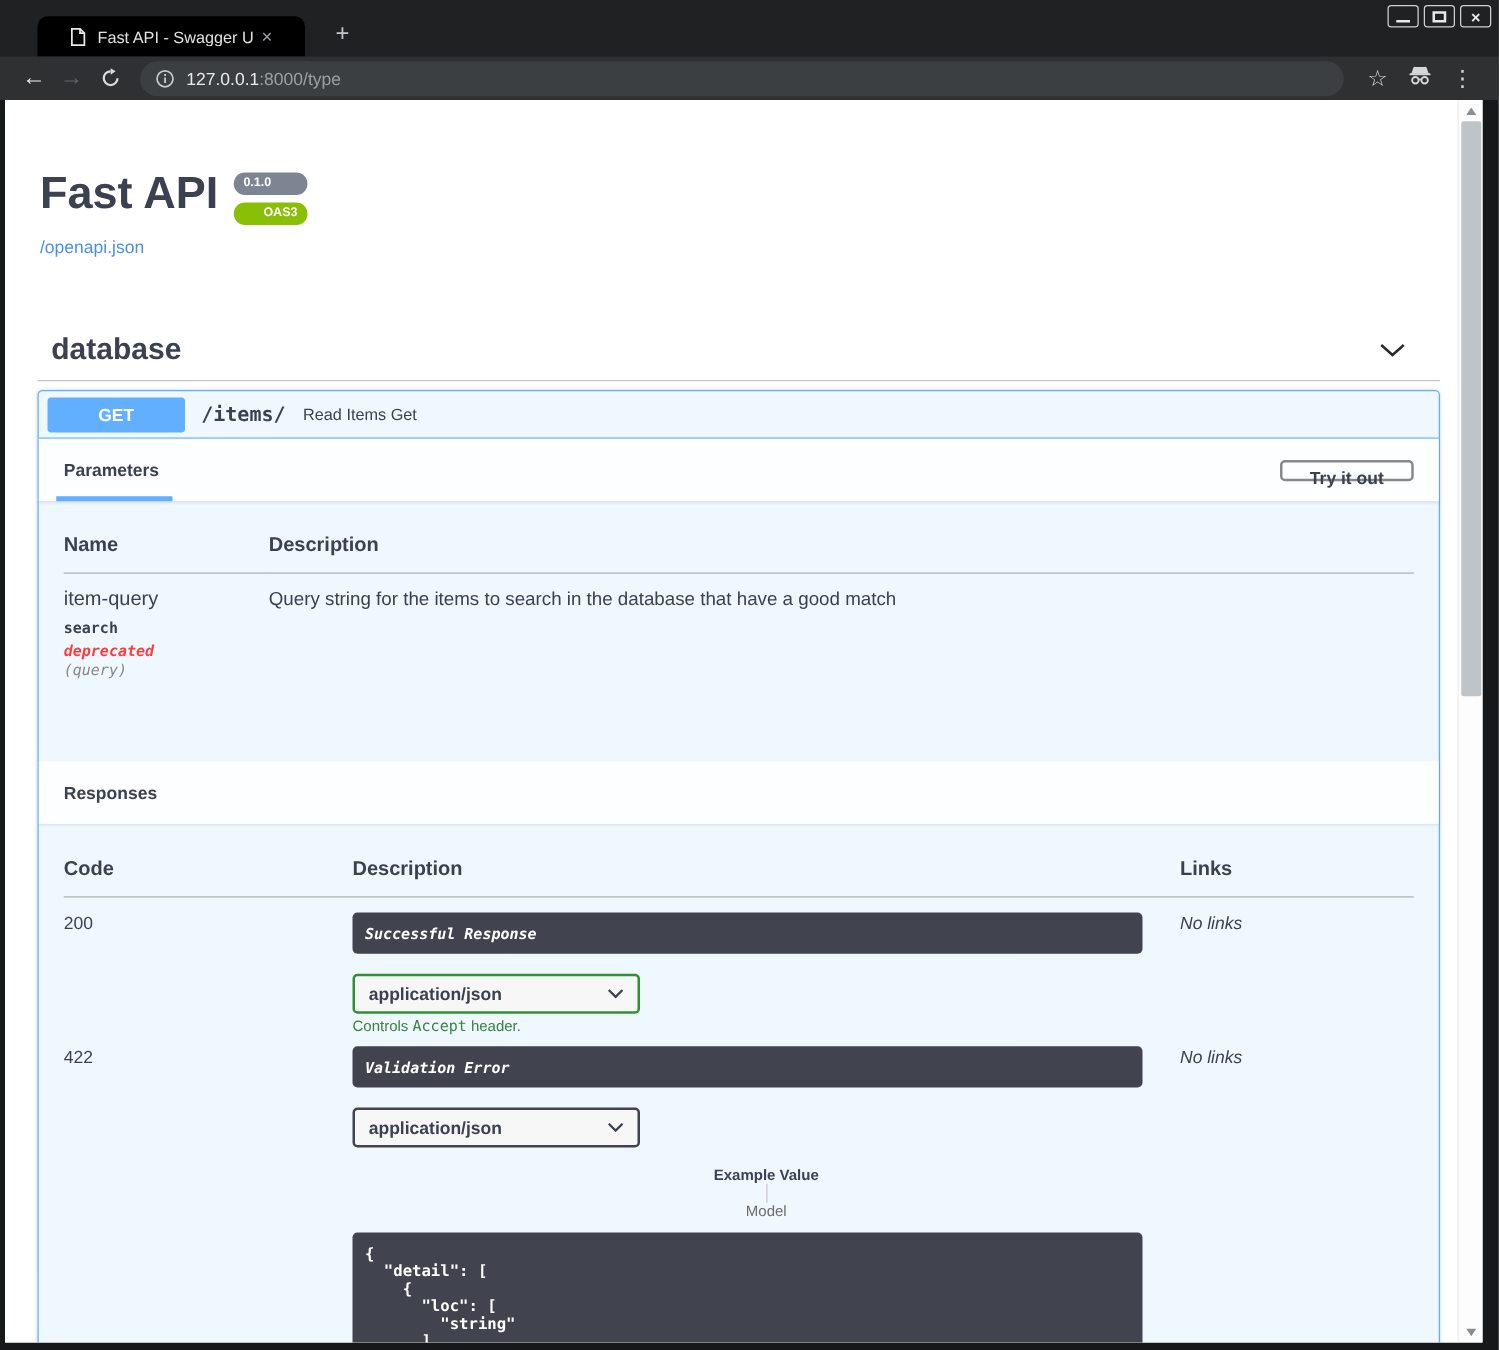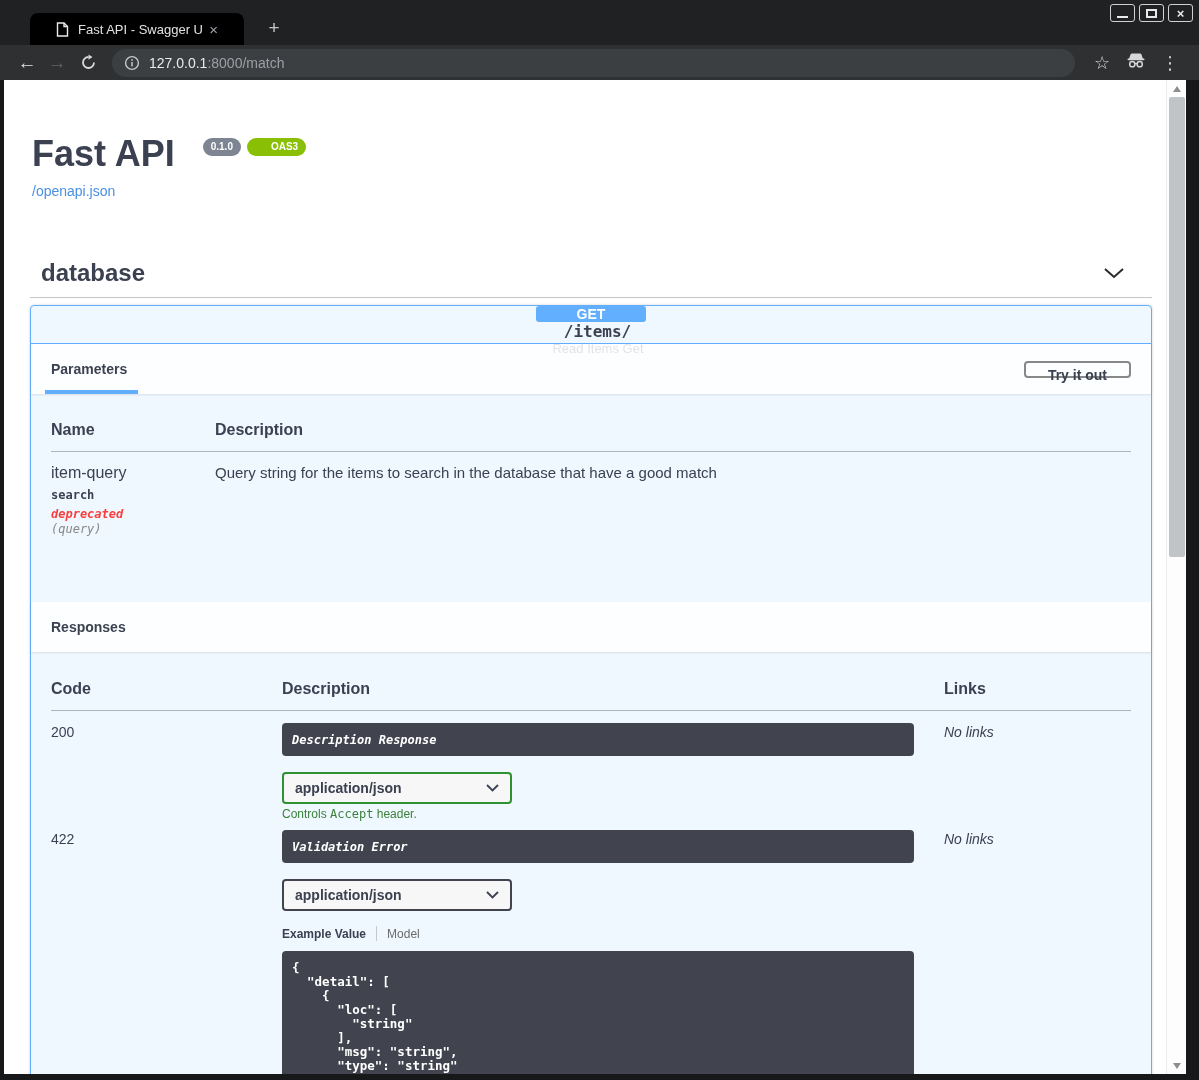--- a/index.html
+++ b/index.html
@@ -45,34 +45,34 @@
   .sb-down { bottom:0; }
   .tri-up { width:0; height:0; border-left:4px solid transparent; border-right:4px solid transparent; border-bottom:6px solid #8b8e90; }
   .tri-down { width:0; height:0; border-left:4px solid transparent; border-right:4px solid transparent; border-top:6px solid #8b8e90; }
   .sb-thumb { position:absolute; top:17px; left:2px; width:16px; height:460px; background:#c1c4c6; border-radius:2px; }
 
   
   .swagger-wrap { margin:0 14px 0 26px; color:#3b4151; }
   .info { margin:54px 0 0 2px; }
   .info-title-row { display:flex; align-items:flex-start; }
   .api-title { font-size:36px; font-weight:700; color:#3b4151; line-height:40px; }
-  .badges { display:flex; gap:6px; margin:4px 0 0 28px; }
+  .badges { display:flex; gap:6px; margin:4px 0 0 12px;flex-direction:column; }
   .badge { color:#fff; font-size:10px; font-weight:700; padding:3px 8px; border-radius:10px; line-height:1.2; }
   .badge-version { background:#7d8492; }
   .badge-oas { background:#89bf04;padding-left:24px; }
   .spec-link { display:inline-block; margin-top:9px; font-size:14px; color:#4990e2; text-decoration:none; }
 
   .section-header { display:flex; justify-content:space-between; align-items:center;
                     margin-top:59px; padding:0 27px 10px 11px; border-bottom:1px solid rgba(59,65,81,.3); }
   .section-title { font-size:24px; font-weight:700; color:#3b4151; }
 
   .opblock { margin-top:7px; border:1px solid #61affe; border-radius:4px;
              background:rgba(97,175,254,.1); box-shadow:0 0 3px rgba(0,0,0,.19); }
   .opblock-summary { display:flex; align-items:center; height:38px; padding:0 7px;
-                     border-bottom:1px solid #61affe;flex-direction:column; }
+                     border-bottom:1px solid #61affe; }
   .method-btn { background:#61affe; color:#fff; font-weight:700; font-size:14px; width:110px; height:28px;
                 border-radius:3px; display:flex; align-items:center; justify-content:center; }
   .op-path { font-family:"DejaVu Sans Mono", monospace; font-size:16px; font-weight:700; color:#3b4151; margin-left:13px; }
   .op-desc { font-size:13px; color:#3b4151; margin-left:14px; }
 
   .sub-header { position:relative; background:rgba(255,255,255,.85); box-shadow:0 1px 2px rgba(0,0,0,.1);
                 height:50px; display:flex; justify-content:space-between; align-items:center; padding:0 20px; }
   .sub-title { font-size:14px; font-weight:700; color:#3b4151; }
   .tab-underline { position:absolute; bottom:0; left:14px; width:93px; height:4px; background:#61affe; }
   .try-btn { border:2px solid #888; border-radius:4px; background:transparent; color:#3b4151;
@@ -101,21 +101,21 @@
               font-size:12px; font-weight:600; font-style:italic; }
   .no-links { font-size:14px; font-style:italic; color:#3b4151; }
 
   .media-select { margin-top:16px; width:230px; height:32px; border:2px solid #41444e; border-radius:4px;
                   background:#f7f7f7; display:flex; align-items:center; justify-content:space-between;
                   padding:0 11px; font-size:14px; font-weight:700; color:#3b4151; }
   .media-select.accept { border-color:#2f9131; }
   .accept-helper { margin-top:3px; font-size:12px; color:#3b823b; }
   .accept-helper .mono { font-family:"DejaVu Sans Mono", monospace; font-size:12px; }
 
-  .model-tabs { margin-top:15px; display:flex; align-items:center; font-size:12px; }
+  .model-tabs { margin-top:15px; display:flex; align-items:center; font-size:12px;flex-direction:column; }
   .tab-example { font-weight:700; color:#3b4151; }
   .tabs-divider { width:1px; height:15px; background:#c6c9cc; margin:0 10px; }
   .tab-model { color:#6b6b6b; }
 
   .code-block { margin-top:10px; width:632px; background:#41444e; border-radius:4px; padding:10px; }
   .code-block pre { font-family:"DejaVu Sans Mono", monospace; font-size:12.5px; line-height:14px;
                     font-weight:600; color:#fff; white-space:pre; }
 
   .row2-cell { padding-top:9px !important; }
 </style>
@@ -154,21 +154,21 @@
         <path d="M14 8.5 A5.5 5.5 0 1 1 8.5 3" fill="none" stroke="#d8dadc" stroke-width="1.8"></path>
         <path d="M8.5 0.5 L12.5 3 L8.5 5.7 Z" fill="#d8dadc"></path>
       </svg>
     </span>
     <div class="url-pill">
       <svg width="16" height="16" viewBox="0 0 16 16">
         <circle cx="8" cy="8" r="6.4" fill="none" stroke="#c4c7c9" stroke-width="1.4"></circle>
         <rect x="7.3" y="7" width="1.5" height="4.4" fill="#c4c7c9"></rect>
         <rect x="7.3" y="4.2" width="1.5" height="1.6" fill="#c4c7c9"></rect>
       </svg>
-      <span class="url-text"><span class="url-host">127.0.0.1</span><span class="url-rest">:8000/match</span></span>
+      <span class="url-text"><span class="url-host">127.0.0.1</span><span class="url-rest">:8000/type</span></span>
     </div>
     <span class="right-ico">☆</span>
     <span class="right-ico">
       <svg width="20" height="18" viewBox="0 0 20 18">
         <path d="M3 8 L4.5 3.5 Q5 2.3 6.2 2.5 L13.8 2.5 Q15 2.3 15.5 3.5 L17 8 Z" fill="#d5d7d9"></path>
         <rect x="1.5" y="7.6" width="17" height="1.6" rx="0.8" fill="#d5d7d9"></rect>
         <circle cx="6.3" cy="13.2" r="2.6" fill="none" stroke="#d5d7d9" stroke-width="1.5"></circle>
         <circle cx="13.7" cy="13.2" r="2.6" fill="none" stroke="#d5d7d9" stroke-width="1.5"></circle>
         <path d="M8.9 13 Q10 12 11.1 13" fill="none" stroke="#d5d7d9" stroke-width="1.3"></path>
       </svg>
@@ -248,21 +248,21 @@
                 <th class="col-code">Code</th>
                 <th class="col-rdesc">Description</th>
                 <th>Links</th>
               </tr>
             </thead>
             <tbody>
               <tr>
                 <td><span class="resp-code">200</span></td>
                 <td>
                   <div class="resp-box">
-                    <span>Description Response</span>
+                    <span>Successful Response</span>
                   </div>
                   <div class="media-select accept">
                     <span>application/json</span>
                     <svg width="13" height="8" viewBox="0 0 13 8">
                       <polyline points="1,1 6.5,6.5 12,1" fill="none" stroke="#3b4151" stroke-width="1.8"></polyline>
                     </svg>
                   </div>
                   <div class="accept-helper"><span>Controls </span><span class="mono">Accept</span><span> header.</span></div>
                 </td>
                 <td><span class="no-links">No links</span></td>

